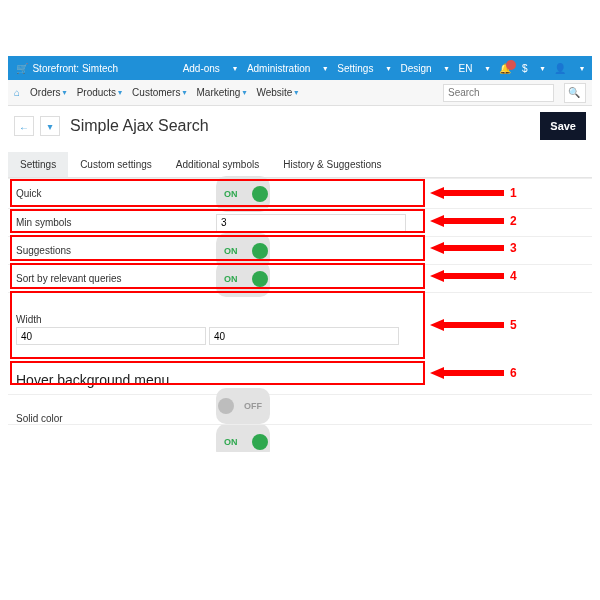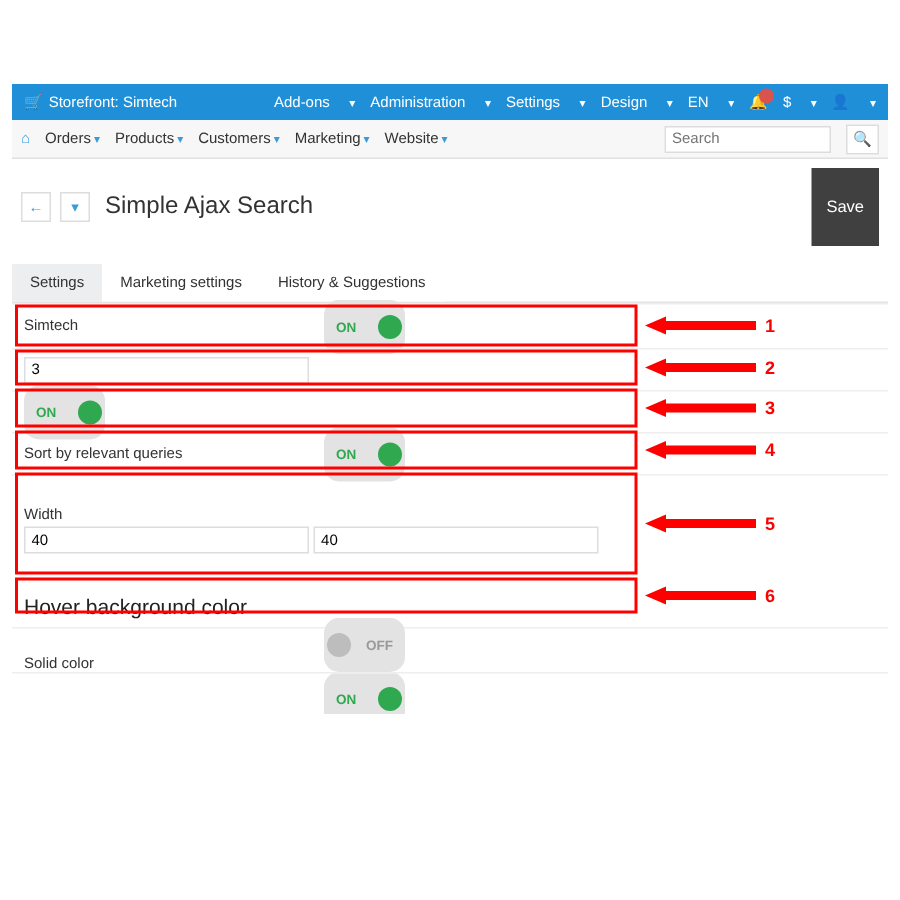--- a/index.html
+++ b/index.html
@@ -26,21 +26,21 @@
   .navbar .spacer { flex:1; }
   .navbar .quick { color:#777; padding: 3px 8px; font-size:10px; }
   .navbar .search { border:1px solid #ddd; height:18px; width:111px; padding:0 4px; font-size:10px; }
   .navbar .sbtn { border:1px solid #ddd; background:#fff; color:#3a9bd9; width:22px; height:20px; display:flex; align-items:center; justify-content:center; }
 
   
   .titlerow { display:flex; align-items:center; padding: 6px 6px; gap: 6px; }
   .titlerow .back, .titlerow .dd { border:1px solid #ddd; background:#fff; color:#3a9bd9; width:20px; height:20px; display:flex; align-items:center; justify-content:center; font-size:10px; }
   .titlerow h1 { font-size: 16px; font-weight: normal; color:#333; margin-left:4px; }
   .titlerow .spacer { flex:1; }
-  .titlerow .save { background:#404040; color:#fff; border:none; padding:20px 10px; font-size:11px; }
+  .titlerow .save { background:#0f172a; color:#fff; border:none; padding:8px 10px; font-size:11px;font-weight:bold; }
 
   
   .tabs { display:flex; border-bottom:1px solid #e4e4e4; font-size:10px; margin-top:6px; }
   .tab { padding:7px 12px; background:#fff; cursor:pointer; color:#333; }
   .tab.active { background:#eceeef; }
 
   
   .rows { position: relative; }
   .row { display:flex; align-items:center; border-top:1px solid #eee; min-height:28px; position:relative; }
   .row .label { width: 200px; padding-left:8px; color:#333; font-size:10px; }
@@ -143,41 +143,44 @@
     <div class="titlerow">
       <span class="back">←</span>
       <span class="dd">▾</span>
       <h1>Simple Ajax Search</h1>
       <div class="spacer"></div>
       <button class="save">Save</button>
     </div>
 
     <div class="tabs">
       <div class="tab active">Settings</div>
-      <div class="tab">Marketing settings</div>
+      <div class="tab">Custom settings</div>
+      <div class="tab">Additional symbols</div>
       <div class="tab">History &amp; Suggestions</div>
     </div>
 
     <div class="rows">
 
       <div class="row" style="height:30px;">
-        <div class="label">Simtech</div>
+        <div class="label">Quick</div>
         <div class="ctrl">
           <div class="toggle">
             <span class="text">ON</span>
             <span class="knob"></span>
           </div>
         </div>
       </div>
 
       <div class="row" style="height:26px;">
+        <div class="label">Min symbols</div>
         <div class="ctrl"><input class="txt w190" value="3" style=""></div>
       </div>
 
       <div class="row" style="height:28px;">
+        <div class="label">Suggestions</div>
         <div class="ctrl">
           <div class="toggle">
             <span class="text">ON</span>
             <span class="knob"></span>
           </div>
         </div>
       </div>
 
       <div class="row" style="height:28px;">
         <div class="label">Sort by relevant queries</div>
@@ -231,21 +234,21 @@
             <div class="shaft" style="width:60px;"></div>
             <span class="num">5</span>
           </div>
         <div class="arrow" style="left:422px; top:188px;">
             <div class="head"></div>
             <div class="shaft" style="width:60px;"></div>
             <span class="num">6</span>
           </div>
       </div>
 
-      <div class="sectitle">Hover background color</div>
+      <div class="sectitle">Hover background menu</div>
 
       <div class="row" style="height:30px;align-items:flex-end;">
         <div class="label">Solid color</div>
         <div class="ctrl">
           <div class="toggle off">
             <span class="text">OFF</span>
             <span class="knob"></span>
           </div>
         </div>
       </div>

